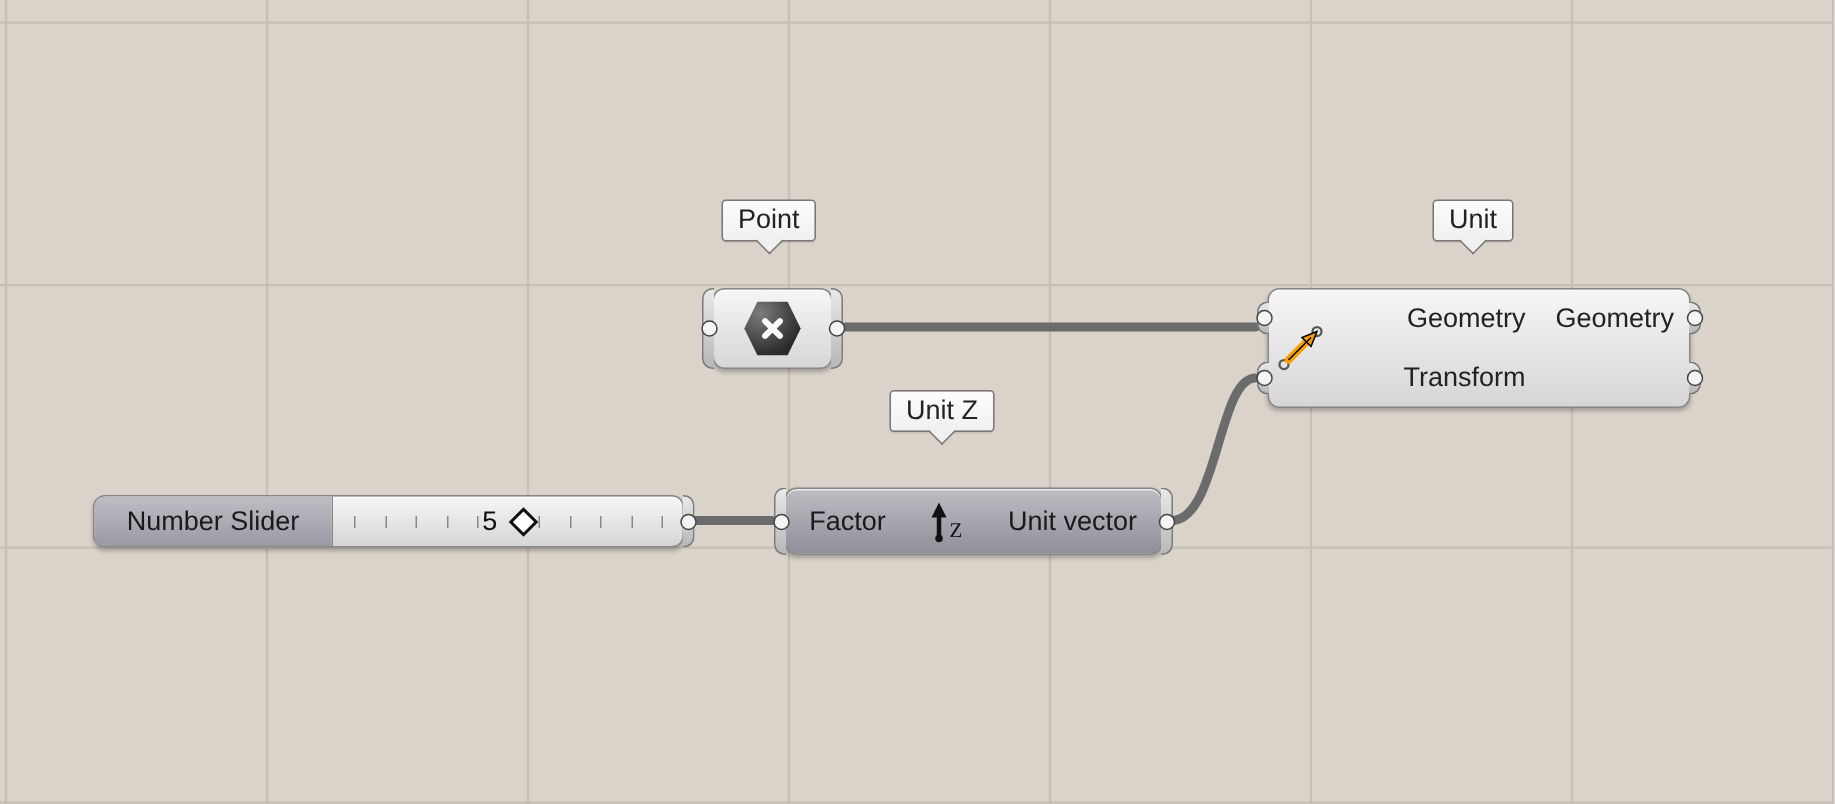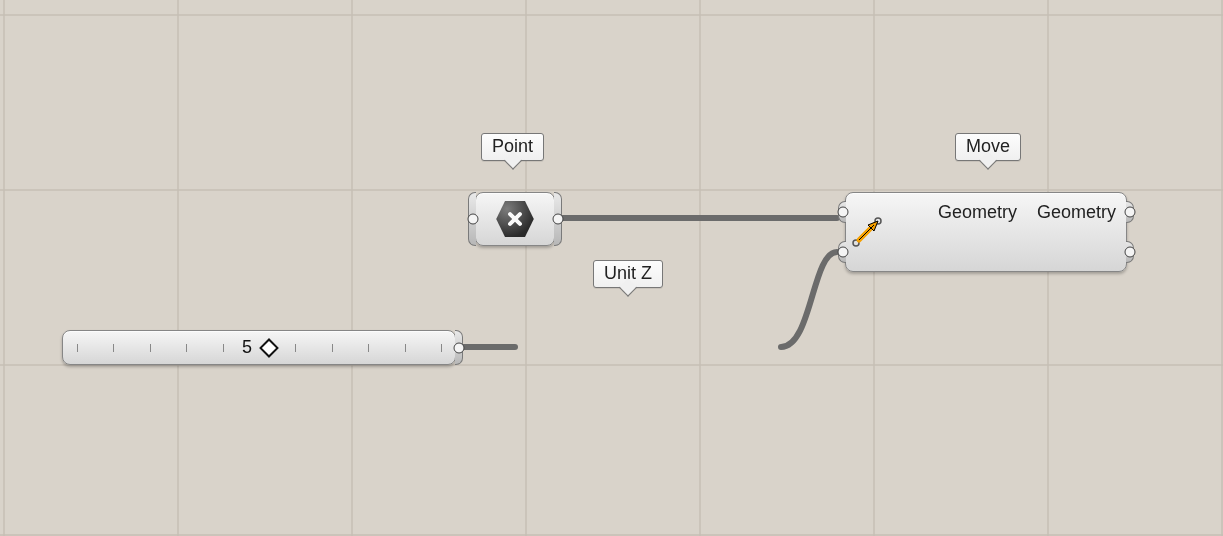--- a/index.html
+++ b/index.html
@@ -75,70 +75,88 @@
 
 <div class="label-tag" style="left:481px;top:133px">
   <span>Point</span>
 </div>
 
 <div class="label-tag" style="left:593px;top:260px">
   <span>Unit Z</span>
 </div>
 
 <div class="label-tag" style="left:955px;top:133px">
-  <span>Move</span>
+  <span>Unit</span>
 </div>
 
 <div class="node node-light" style="left:475px;top:192px;width:78px;height:52px">
   <div class="grip l"></div>
   <div class="grip r"></div>
   <div class="point-body">
     <div class="hex">
           <div class="hex-x"></div>
         </div>
   </div>
 </div>
 
 <div class="node node-light" style="left:62px;top:330px;width:392px;height:33px">
   <div class="grip r"></div>
   <div class="slider-node">
+    <div class="slider-label">Number Slider</div>
     <div class="slider-track-wrap">
       <div class="tickbar">
         <span style="left:0%"></span>
             <span style="left:10%"></span>
             <span style="left:20%"></span>
             <span style="left:30%"></span>
             <span style="left:40%"></span>
             <span style="left:60%"></span>
             <span style="left:70%"></span>
             <span style="left:80%"></span>
             <span style="left:90%"></span>
             <span style="left:100%"></span>
       </div>
       <span class="slider-val">5</span>
           <span class="diamond"></span>
     </div>
   </div>
 </div>
 
+<div class="node node-dark" style="left:523px;top:325px;width:250px;height:43px">
+  <div class="grip l"></div>
+  <div class="grip r"></div>
+  <div class="uz-body">
+    <div class="uz-in">Factor</div>
+    <div class="uz-mid">
+      <svg width="30" height="30" viewBox="0 0 30 30">
+        <line x1="10" y1="26" x2="10" y2="6" stroke="#111" stroke-width="3"></line>
+        <polygon points="10,2 5,12 15,12" fill="#111"></polygon>
+        <circle cx="10" cy="26" r="2.5" fill="#111"></circle>
+        <text x="17" y="25" font-size="14" font-family="Segoe UI" fill="#111">Z</text>
+      </svg>
+    </div>
+    <div class="uz-out">Unit vector</div>
+  </div>
+</div>
 
 <div class="node node-light" style="left:845px;top:192px;width:280px;height:78px">
   <div class="port l" style="top:8px"></div>
   <div class="port l" style="top:48px"></div>
   <div class="port r" style="top:8px"></div>
   <div class="port r" style="top:48px"></div>
   <div class="move-body">
     <div class="mv-cell mv-l">Geometry</div>
     <div class="mv-mid">
       <svg width="34" height="34" viewBox="0 0 34 34">
         <circle cx="6" cy="28" r="3" fill="none" stroke="#555" stroke-width="1.5"></circle>
         <circle cx="28" cy="6" r="3" fill="none" stroke="#555" stroke-width="1.5"></circle>
         <line x1="9" y1="25" x2="24" y2="10" stroke="#f6a000" stroke-width="5" stroke-linecap="round"></line>
         <polygon points="28,6 18,10 24,16" fill="#f6a000"></polygon>
         <line x1="9" y1="25" x2="24" y2="10" stroke="#000" stroke-width="1"></line>
         <polygon points="28,6 18,10 24,16" fill="none" stroke="#000" stroke-width="1"></polygon>
       </svg>
     </div>
     <div class="mv-cell mv-r">Geometry</div>
+    <div class="mv-cell mv-r">Transform</div>
   </div>
 </div>
 
 </div>
 
 </body></html>

